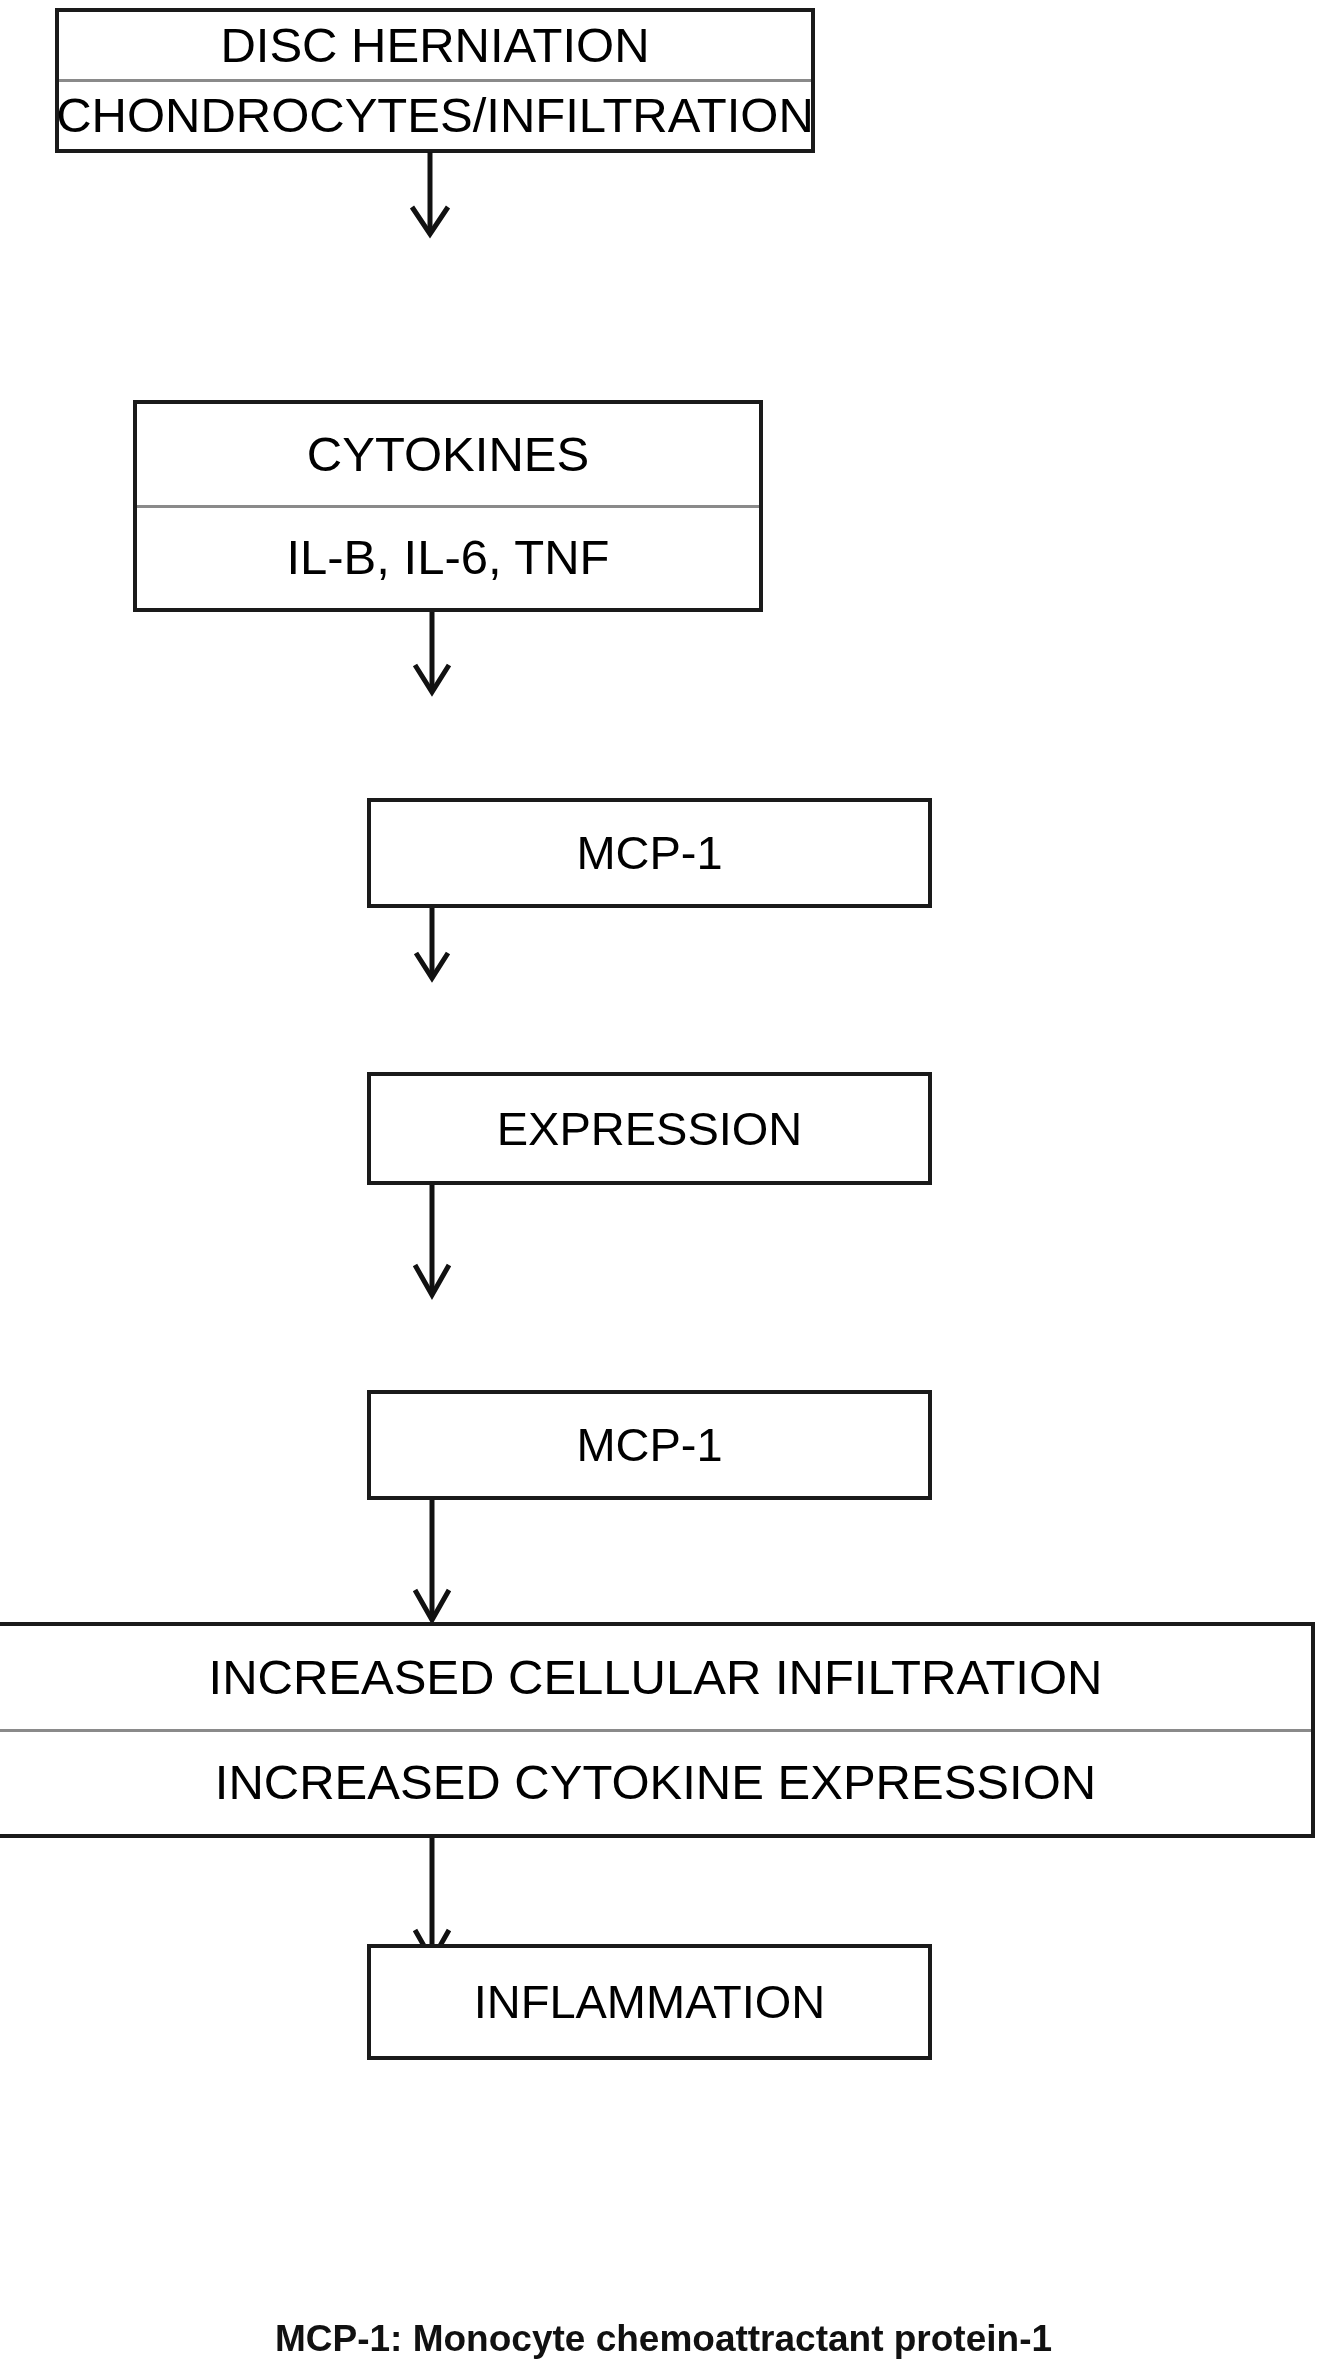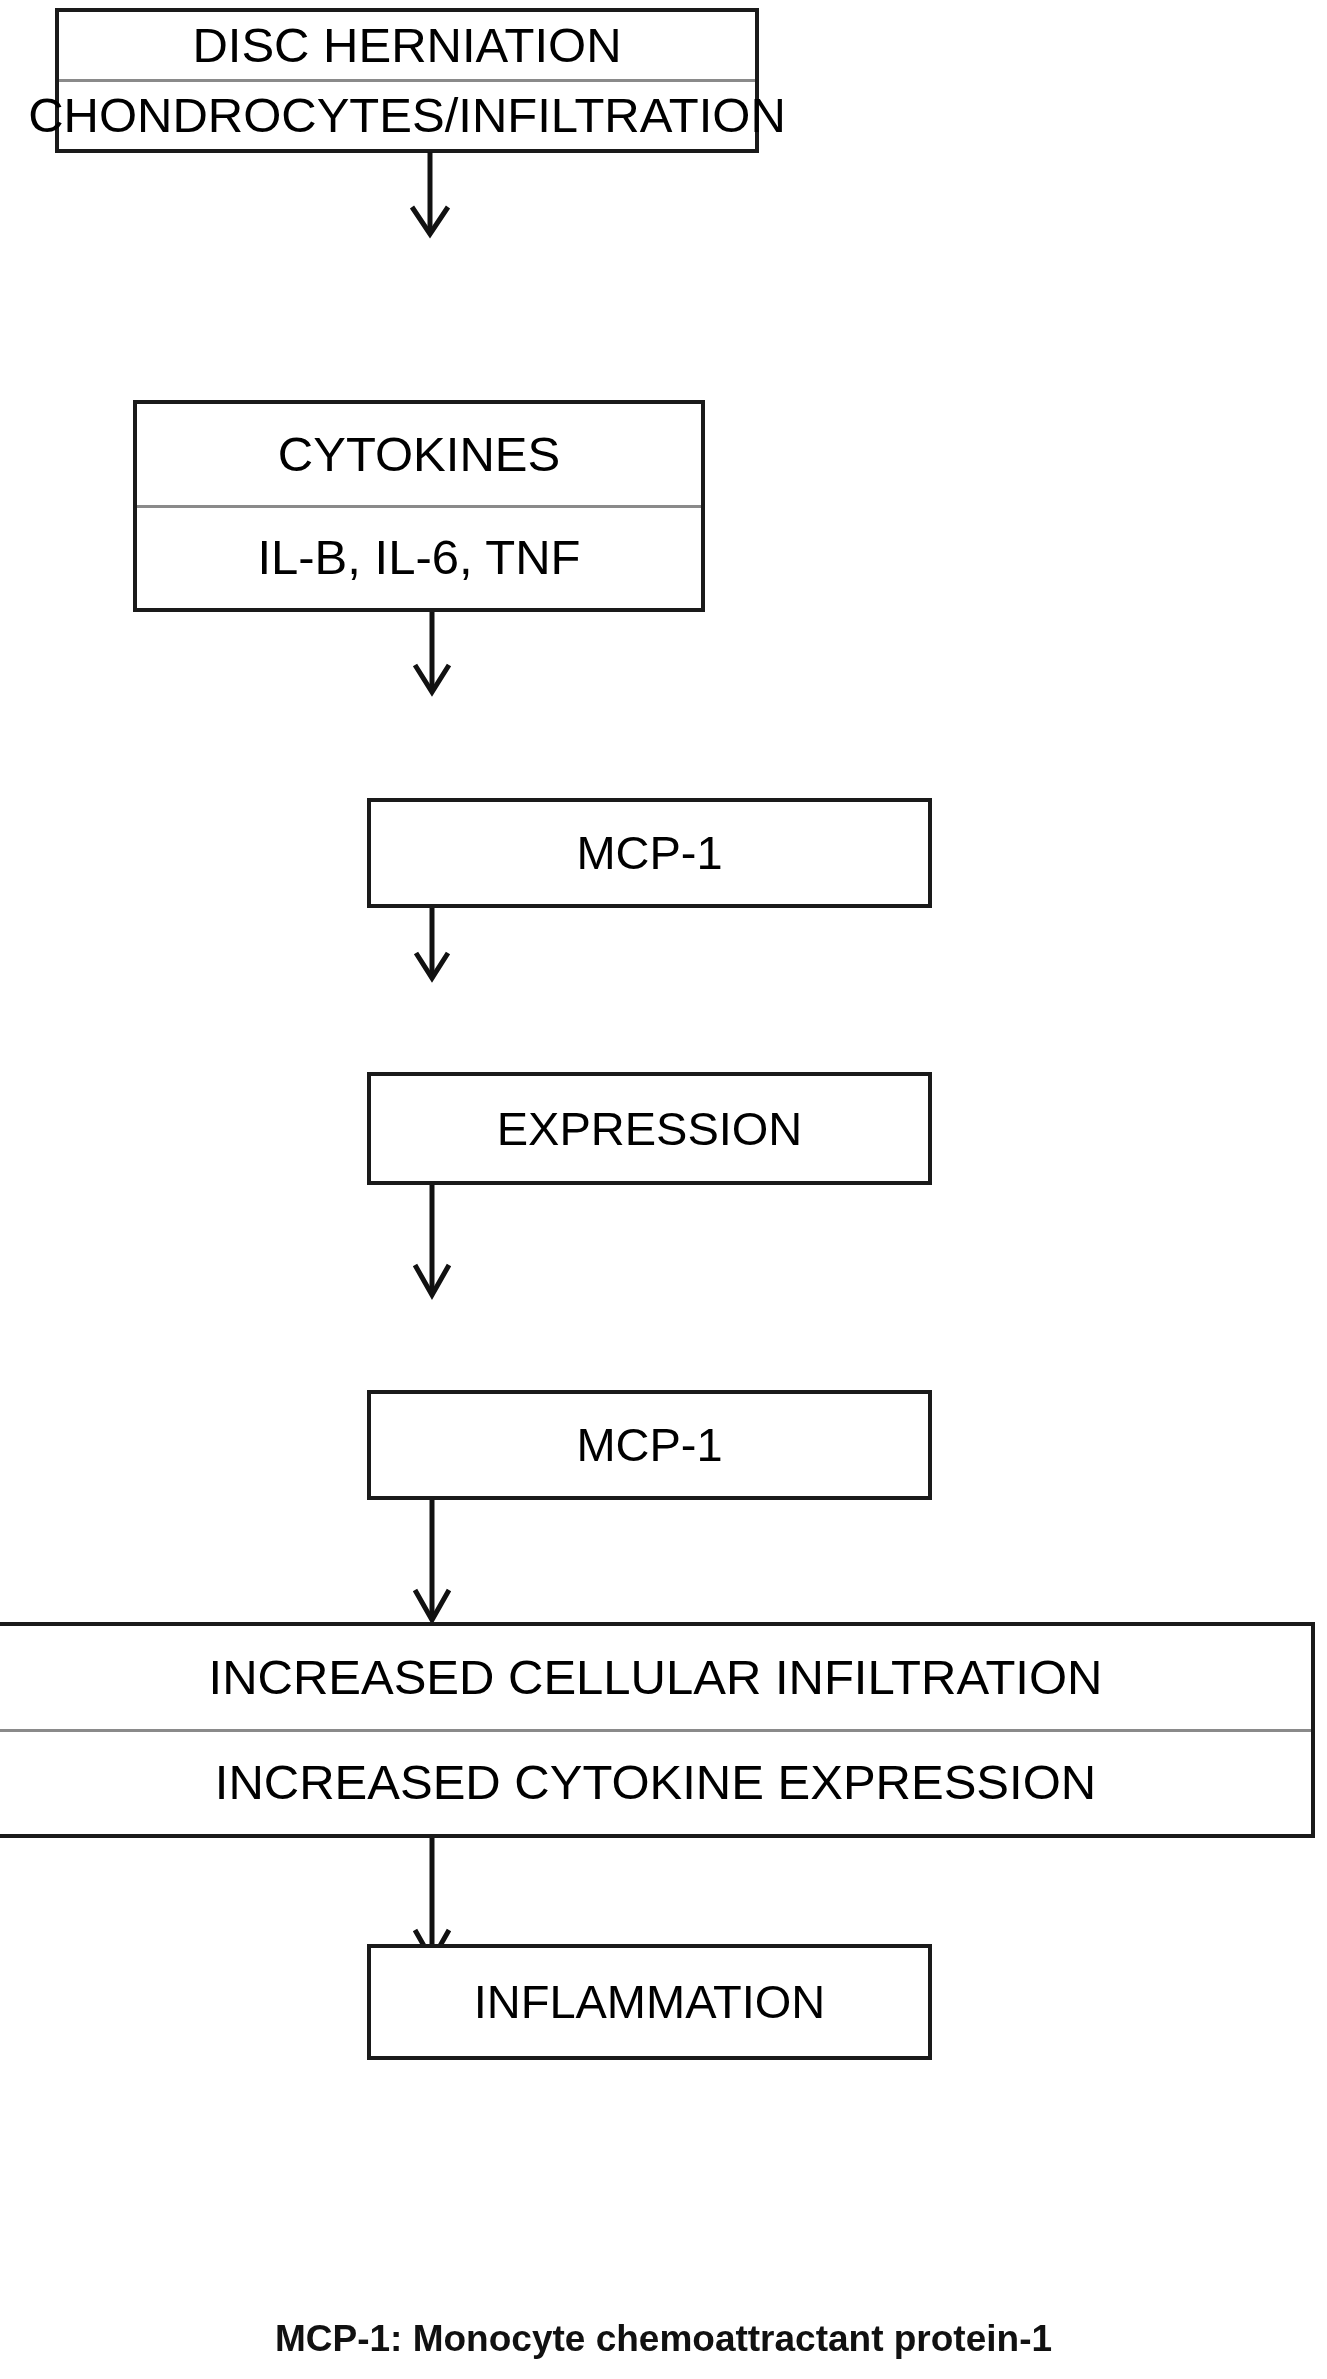--- a/index.html
+++ b/index.html
@@ -69,35 +69,35 @@
     font-weight: 700;
     color: #111111;
     white-space: nowrap;
   }
 </style>
 </head>
 <body>
 
 <div id="canvas">
 
-  <div class="node split" style="left:55px; top:8px; width:704px; height:145px;">
+  <div class="node split" style="left:55px; top:8px; width:760px; height:145px;">
     <div class="row t-xl">
       <span>DISC HERNIATION</span>
     </div>
     <div class="row t-xl">
       <span>CHONDROCYTES/INFILTRATION</span>
     </div>
   </div>
 
   <svg class="arrow" style="left:404px; top:152px; width:60px; height:250px;" viewBox="0 0 60 250">
     <line x1="26" y1="0" x2="26" y2="80" stroke-width="5"></line>
     <polyline points="8,55 26,82 44,55" stroke-width="5"></polyline>
   </svg>
 
-  <div class="node split" style="left:133px; top:400px; width:572px; height:212px;">
+  <div class="node split" style="left:133px; top:400px; width:630px; height:212px;">
     <div class="row t-xl">
       <span>CYTOKINES</span>
     </div>
     <div class="row t-xl">
       <span>IL-B, IL-6, TNF</span>
     </div>
   </div>
 
   <svg class="arrow" style="left:406px; top:612px; width:60px; height:190px;" viewBox="0 0 60 190">
     <line x1="26" y1="0" x2="26" y2="78" stroke-width="5"></line>

